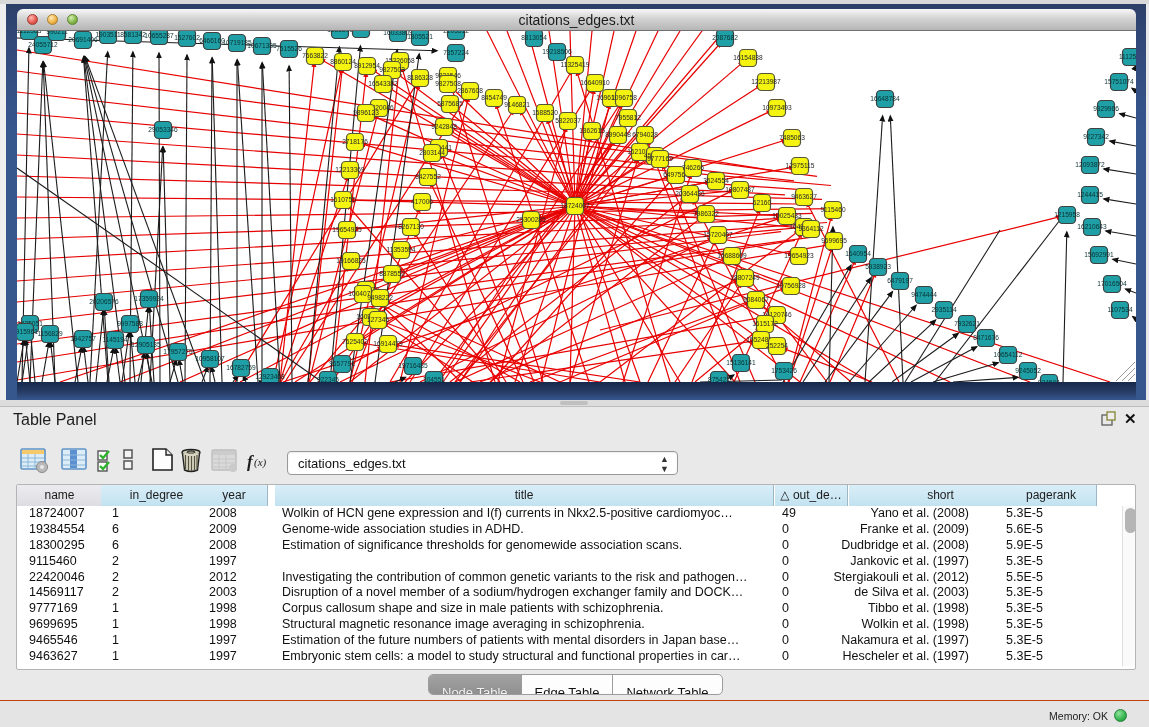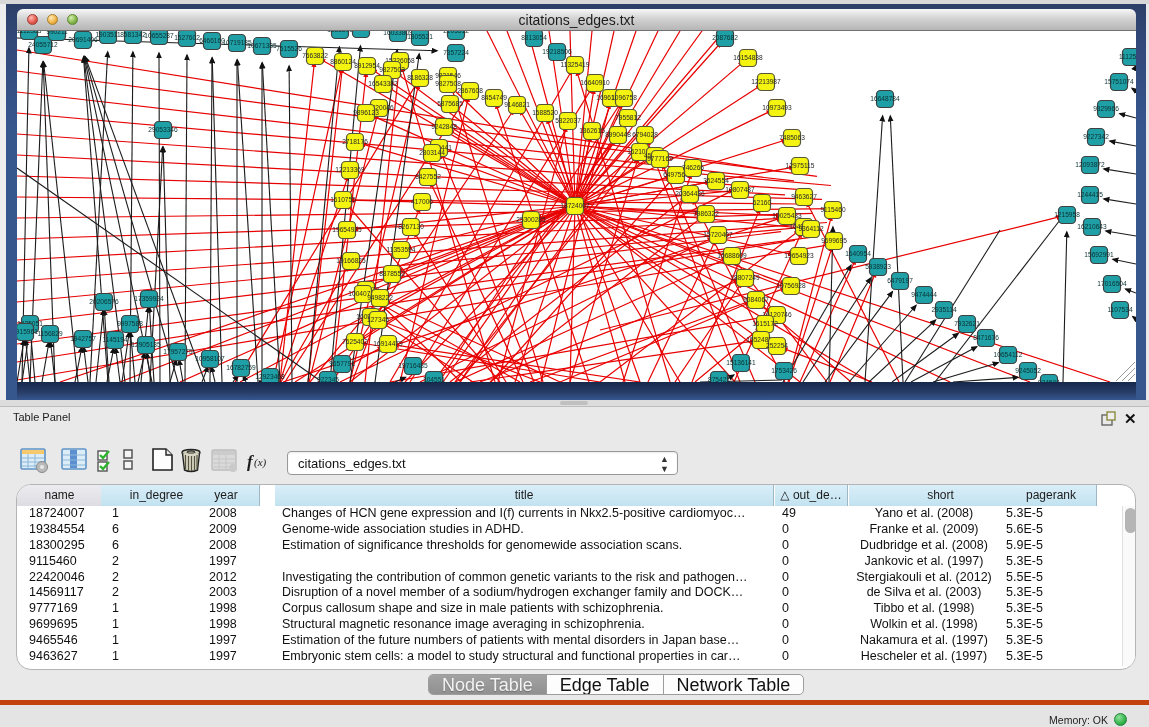--- a/index.html
+++ b/index.html
@@ -14,46 +14,46 @@
 .tl{position:absolute;top:5px;width:11px;height:11px;border-radius:50%}
 #tlr{left:10px;background:radial-gradient(circle at 35% 30%,#ffb9b2,#e4574d 60%,#b03a32);border:0.5px solid #9d3b34}
 #tly{left:30px;background:radial-gradient(circle at 35% 30%,#ffe9b5,#eeb041 60%,#c08a2a);border:0.5px solid #a5802f}
 #tlg{left:50px;background:radial-gradient(circle at 35% 30%,#d2f0b0,#82b346 60%,#5f8d34);border:0.5px solid #5e8733}
 #canvas{position:absolute;left:0;top:22px;width:1119px;height:351px;background:#fff;overflow:hidden}
 #winbottom{position:absolute;left:0;top:373px;width:1119px;height:18px;
  background:linear-gradient(#16284a,#273c66 55%,#36568e)}
 #tablepanel{position:absolute;left:0;top:400px;width:1149px;height:327px;background:#e9e9e9}
 #divider{position:absolute;left:0;top:0;width:1149px;height:7px;background:#dcdcdc;border-bottom:1px solid #bdbdbd}
 #grip{position:absolute;left:560px;top:1px;width:28px;height:4px;border-radius:2px;background:#c0c0c0}
-#paneltitle{position:absolute;left:13px;top:11px;font-size:11px;color:#1d1d1d}
+#paneltitle{position:absolute;left:13px;top:11px;font-size:16px;color:#1d1d1d}
 #floatico{position:absolute;left:1101px;top:11px;width:15px;height:15px}
 #closeico{position:absolute;left:1124px;top:10px;font-size:15px;font-weight:bold;color:#111}
 #toolbar{position:absolute;left:0;top:34px;width:1149px;height:48px}
 #combo{position:absolute;left:287px;top:17px;width:391px;height:24px;background:#fff;
  border:1px solid #989898;border-radius:4px;box-shadow:inset 0 1px 2px rgba(0,0,0,.08)}
 #combo .txt{position:absolute;left:10px;top:4px;font-size:13px;color:#111}
 #combo .arr{position:absolute;right:8px;top:2px;font-size:9px;color:#333;line-height:10px;text-align:center}
 #tablewrap{position:absolute;left:16px;top:84px;width:1120px;height:186px;background:#fff;
- border:1px solid #b4b4b4;border-radius:15px;overflow:hidden}
+ border:1px solid #b4b4b4;border-radius:2px;overflow:hidden}
 #thead{position:absolute;left:0;top:0;width:1121px;height:21px}
 #thead .th{position:absolute;top:0;height:21px;background:linear-gradient(#d9eef8,#c2e2f0);
  border-right:1px solid #9fb7c4;font-size:12px;color:#1b1b1b;text-align:center;line-height:21px}
 #tbody{position:absolute;left:0;top:21px;width:1121px}
 .tr{position:relative;height:15.9px;font-size:12.5px;color:#101010;white-space:nowrap}
 .tr div{position:absolute;top:0;line-height:15.9px;overflow:hidden}
 .c1{left:12px;width:86px}.c2{left:95px;width:92px}.c3{left:192px;width:66px}
 .c4{left:265px;width:492px}.c5{left:765px;width:60px}
-.c6{left:829px;width:156px;text-align:center}.c7{left:989px;width:86px}
+.c6{left:796px;width:156px;text-align:right}.c7{left:989px;width:86px}
 #vscroll{position:absolute;left:1105px;top:21px;width:15px;height:160px;background:#fafafa;border-left:1px solid #e0e0e0}
 #vthumb{position:absolute;left:2px;top:2px;width:11px;height:25px;border-radius:6px;background:#b5b5b5}
 #tabs{position:absolute;left:428px;top:274px;height:21px;display:flex;border:1px solid #9d9d9d;border-radius:5px;overflow:hidden;background:#fdfdfd}
-.tab{height:21px;line-height:20px;font-size:18px;padding:0 13px;color:#111;border-right:1px solid #9d9d9d}
+.tab{height:21px;line-height:20px;font-size:13px;padding:8px 13px;color:#111;border-right:1px solid #9d9d9d}
 .tab.sel{background:linear-gradient(#a2a2a2,#8e8e8e);color:#f3f3f3;text-shadow:0 1px 1px rgba(0,0,0,.25)}
 .tab:last-child{border-right:none}
-#statusbar{position:absolute;left:0;top:300px;width:1149px;height:27px;background:#e4e4e4;border-top:5px solid #c2410c}
+#statusbar{position:absolute;left:0;top:300px;width:1149px;height:27px;background:#e4e4e4;border-top:1px solid #c2410c}
 #mem{position:absolute;right:41px;top:9px;font-size:10.5px;color:#222}
 #memdot{position:absolute;right:22px;top:8px;width:13px;height:13px;border-radius:50%;
  background:radial-gradient(circle at 35% 30%,#8ee29a,#2fb148 65%,#1d8a33);border:1px solid #20813a}
 svg text{user-select:none}
 </style></head><body>
 <div id="page">
  <div id="desktop">
   <div id="win">
    <div id="titlebar">
      <div class="tl" id="tlr"></div>
@@ -677,32 +677,32 @@
 </svg>
    <div id="combo">
           <div class="txt">citations_edges.txt</div>
           <div class="arr">▲<br>▼</div>
         </div>
   </div>
   <div id="tablewrap">
     <div id="thead">
       <div class="th" style="left:0;width:86px;background:linear-gradient(#ececf0,#dcdce2)">name</div>
       <div class="th" style="left:84px;width:112px">in_degree</div>
-      <div class="th" style="left:176px;width:67px">year</div>
+      <div class="th" style="left:184px;width:67px">year</div>
       <div class="th" style="left:258px;width:499px">title</div>
       <div class="th" style="left:758px;width:73px">△ out_de…</div>
       <div class="th" style="left:832px;width:184px">short</div>
       <div class="th" style="left:989px;width:91px">pagerank</div>
     </div>
     <div id="tbody">
           <div class="tr">
             <div class="c1">18724007</div>
             <div class="c2">1</div>
             <div class="c3">2008</div>
-            <div class="c4">Changes of HCN gene expression and I(f) currents in Nkx2.5‑positive cardiomyoc…</div>
+            <div class="c4">Wolkin of HCN gene expression and I(f) currents in Nkx2.5‑positive cardiomyoc…</div>
             <div class="c5">49</div>
             <div class="c6">Yano et al. (2008)</div>
             <div class="c7">5.3E‑5</div>
           </div>
           <div class="tr">
             <div class="c1">19384554</div>
             <div class="c2">6</div>
             <div class="c3">2009</div>
             <div class="c4">Genome‑wide association studies in ADHD.</div>
             <div class="c5">0</div>

